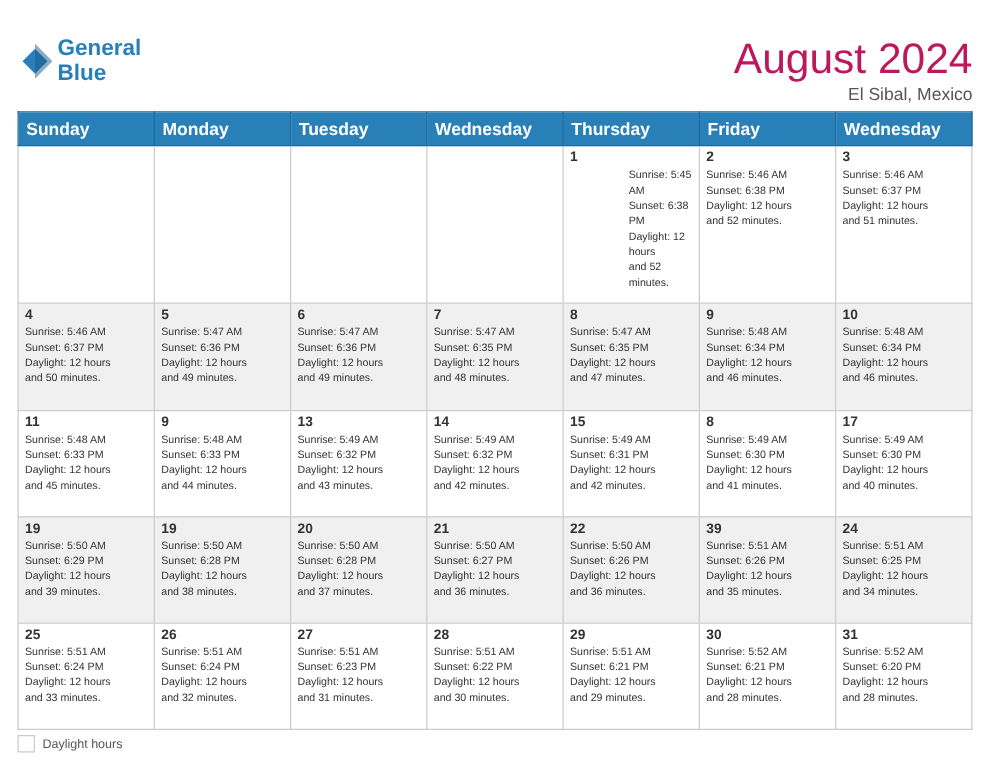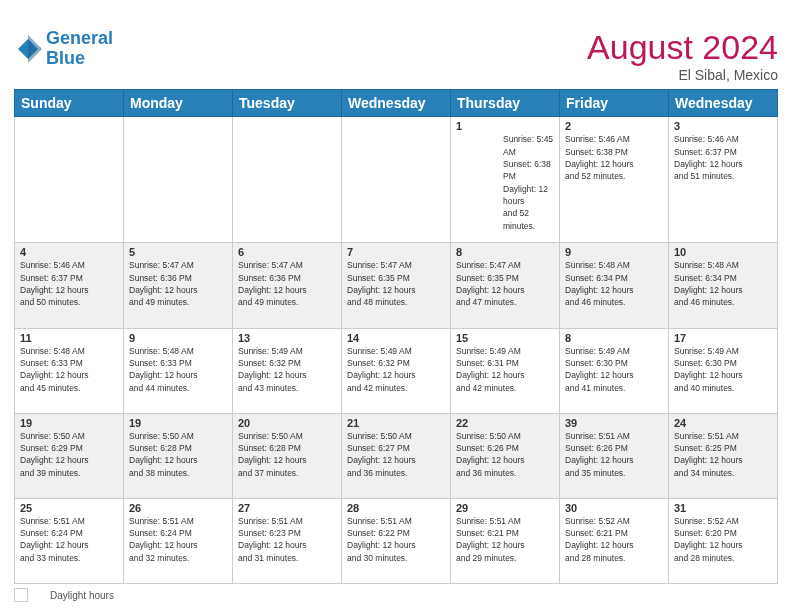--- a/index.html
+++ b/index.html
@@ -96,21 +96,21 @@
     }
     .empty-cell {
       background: #fff !important;
     }
     .footer {
       margin-top: 4px;
       font-size: 10px;
       color: #555;
       display: flex;
       align-items: center;
-      gap: 22px;
+      gap: 6px;
     }
     .footer-box {
       width: 14px;
       height: 14px;
       background: #fff;
       border: 1px solid #ccc;
       display: inline-block;
     }
   </style>
 </head>

